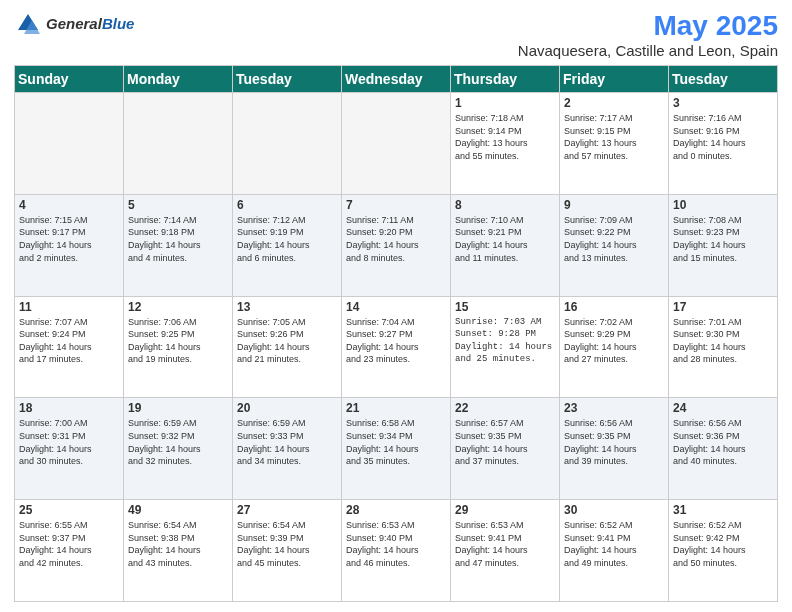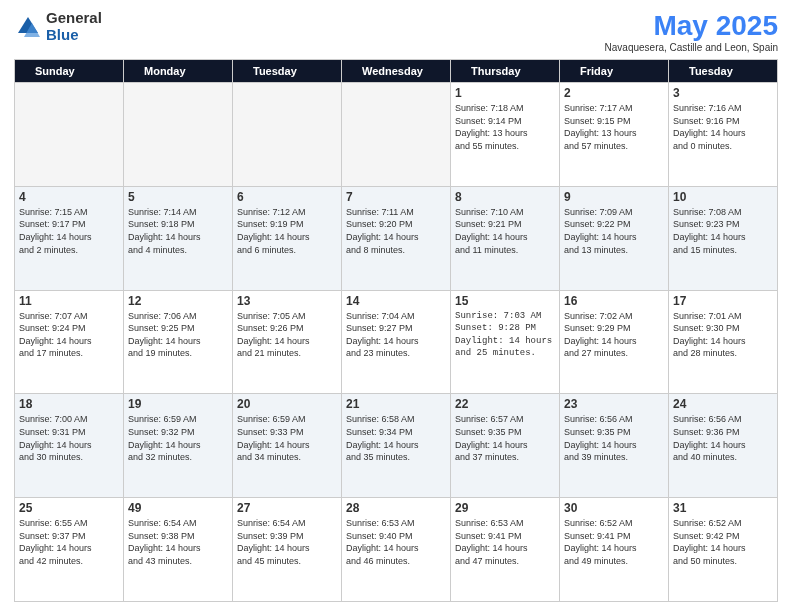--- a/index.html
+++ b/index.html
@@ -23,22 +23,22 @@
       align-items: flex-start;
       margin-bottom: 6px;
     }
     .logo {
       display: flex;
       align-items: center;
       gap: 4px;
     }
     .logo-text {
       display: flex;
-      flex-direction: column;
       line-height: 1.1;
+      font-style: italic;
     }
     .logo-general {
       font-size: 15px;
       font-weight: bold;
       color: #333;
     }
     .logo-blue {
       font-size: 15px;
       font-weight: bold;
       color: #1a5fa8;
@@ -49,36 +49,36 @@
     }
     .title-block {
       text-align: right;
     }
     .main-title {
       font-size: 28px;
       font-weight: bold;
       color: #3b82f6;
     }
     .subtitle {
-      font-size: 10px;
+      font-size: 15px;
       color: #333;
     }
     .calendar {
       flex: 1;
       border: 1px solid #ccc;
       border-collapse: collapse;
       width: 100%;
       table-layout: fixed;
     }
     .calendar th {
-      background: #0f172a;
+      background: #0f766e;
       color: #fff;
-      font-size: 11px;
-      font-weight: bold;
-      padding: 5px 20px;
+      font-size: 14px;
+      font-weight: bold;
+      padding: 5px 3px;
       border: 1px solid #ccc;
       text-align: left;
     }
     .calendar td {
       border: 1px solid #ccc;
       vertical-align: top;
       padding: 3px 4px;
       font-size: 9.5px;
       color: #333;
       background: #fff;

